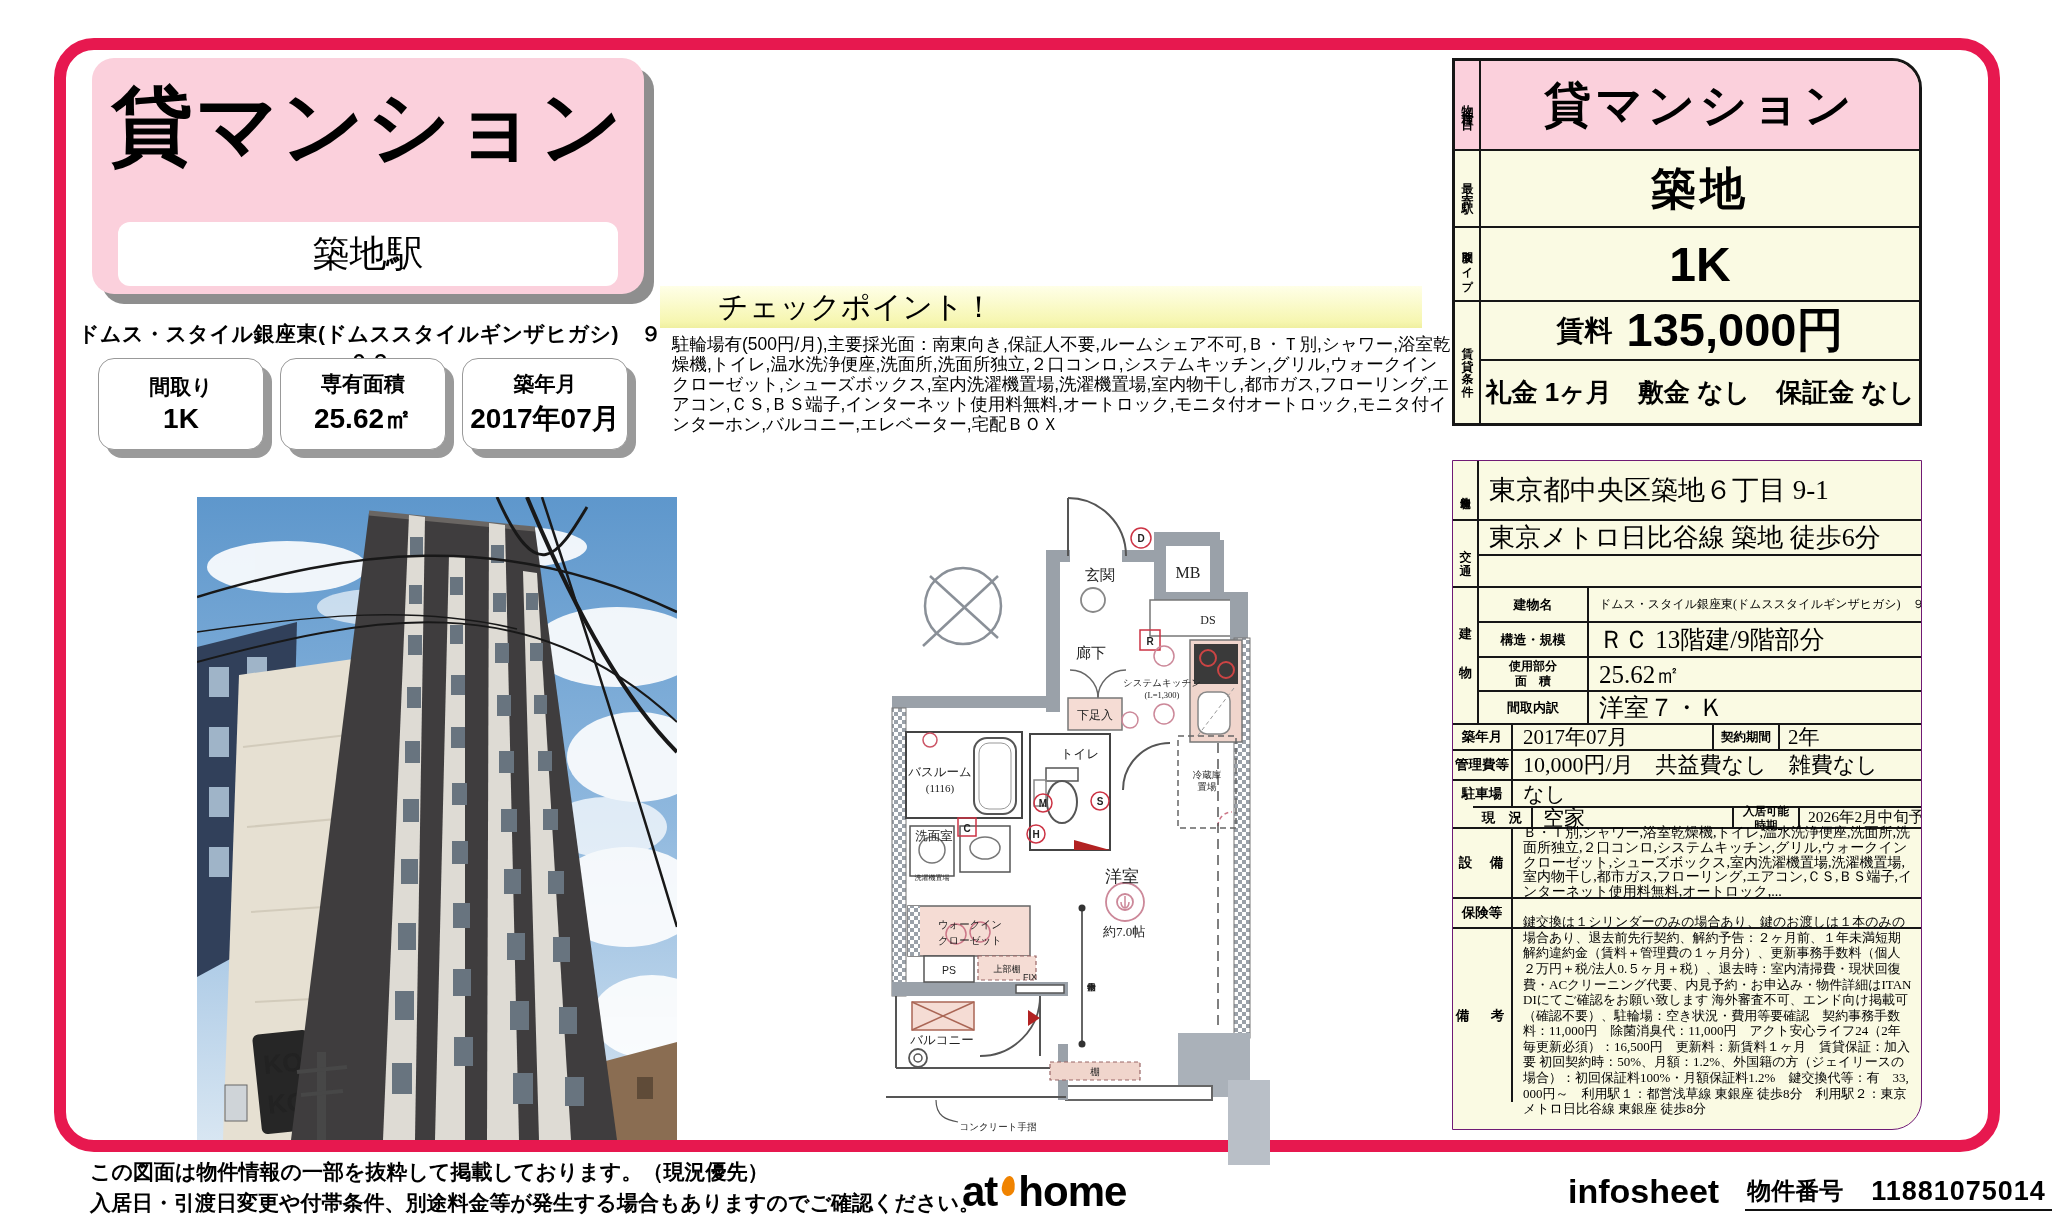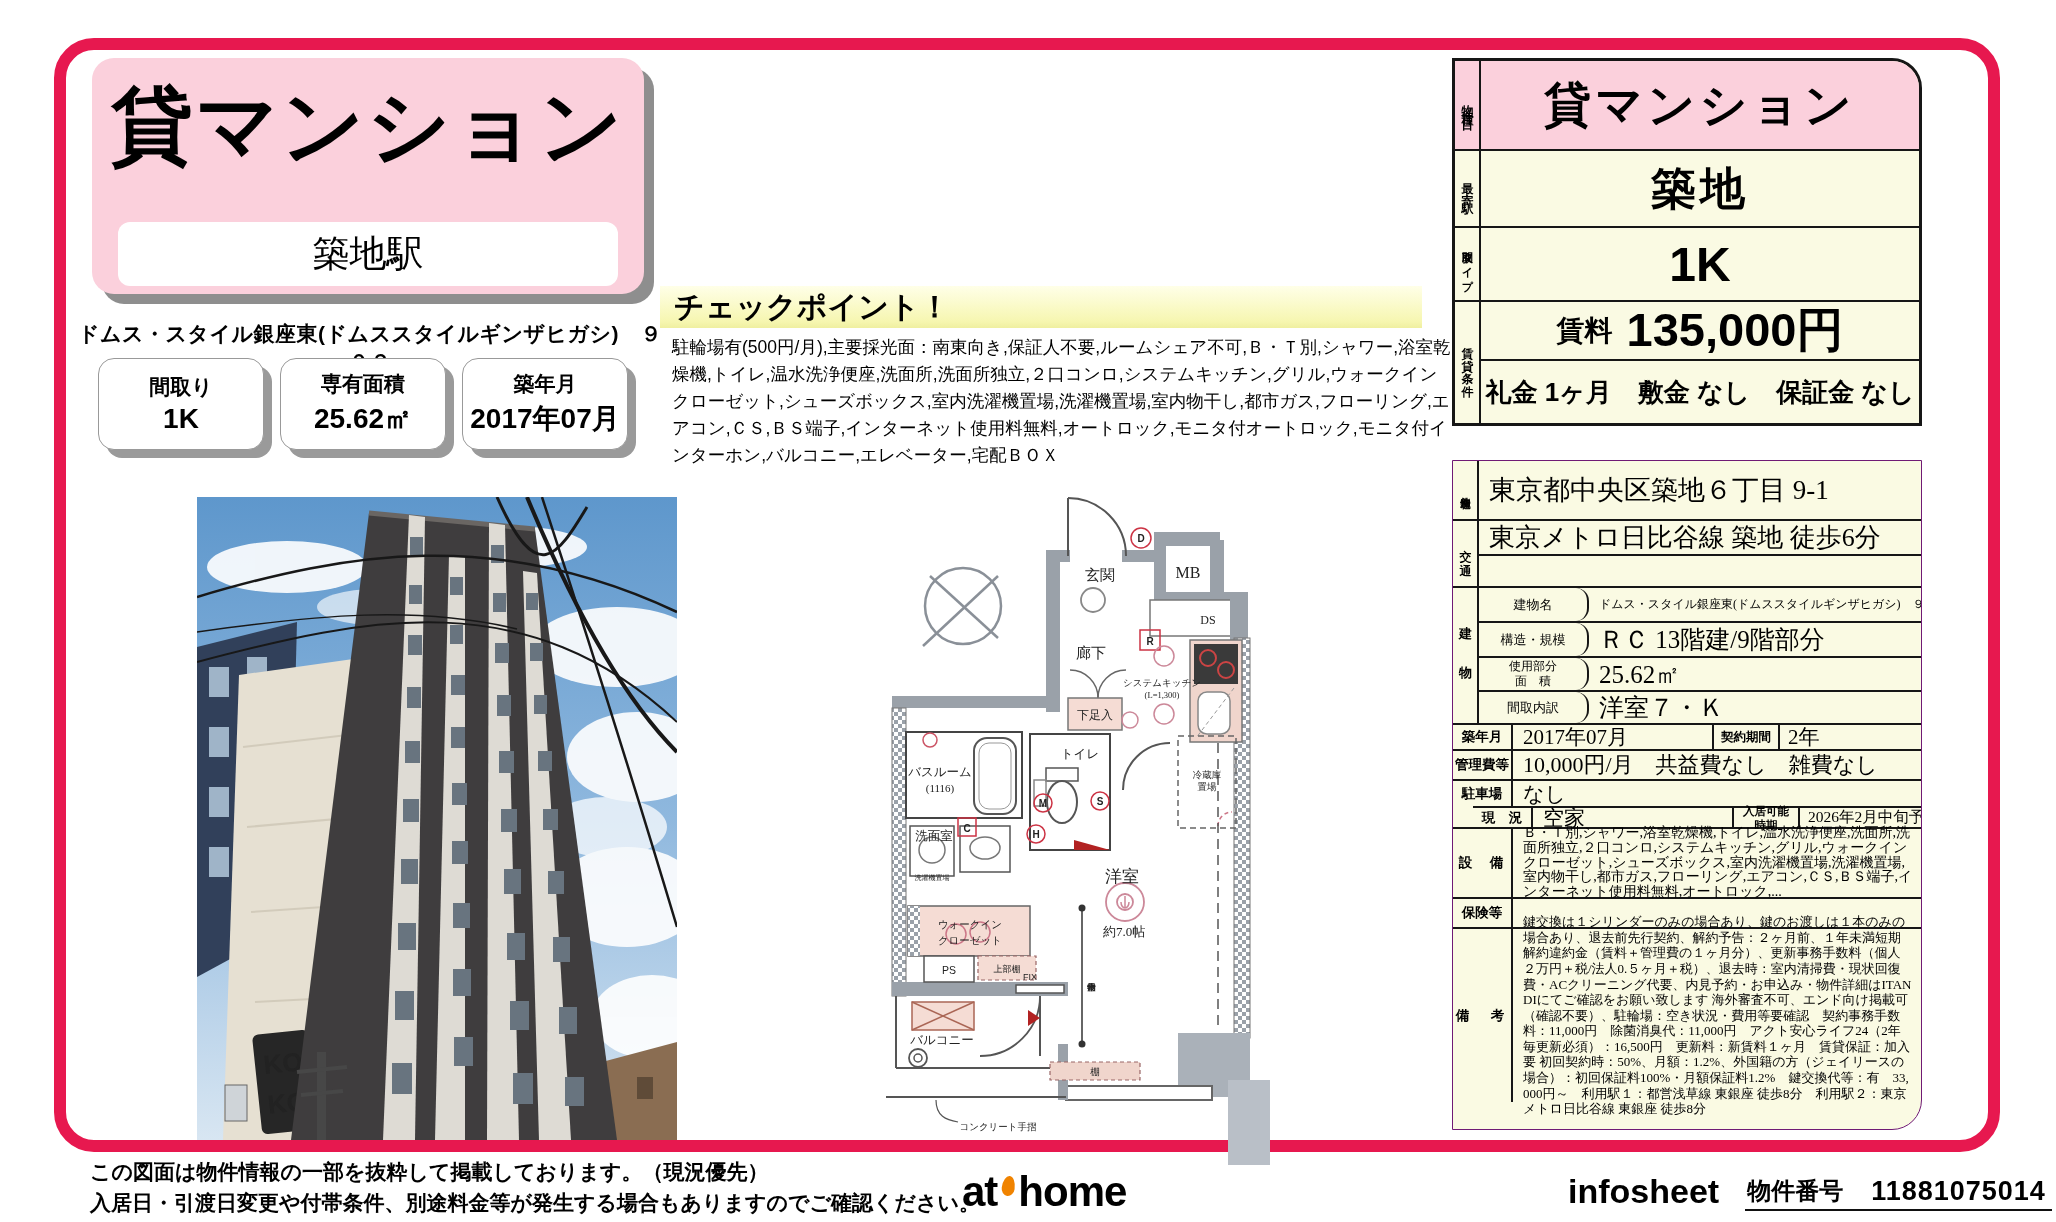--- a/index.html
+++ b/index.html
@@ -22,23 +22,23 @@
 
   .badge { position:absolute; top:358px; width:166px; height:92px; background:#fff;
     border:1.5px solid #999; border-radius:16px; box-shadow:8px 8px 0 #9a9a9a;
     display:flex; flex-direction:column; align-items:center; justify-content:center; gap:2px; }
   .badge .b-label { font-size:21px; font-weight:600; }
   .badge .b-value { font-size:28px; font-weight:bold; }
 
   
   .cp-band { position:absolute; left:660px; top:286px; width:762px; height:42px;
     background:linear-gradient(180deg,#ffffe8 0%,#f6f6b0 85%,#efefa0 100%); }
-  .cp-title { padding-left:14px; font-size:30px; font-weight:bold; line-height:42px; }
+  .cp-title { padding-left:14px; font-size:30px; font-weight:normal; line-height:42px;margin-left:44px; }
   .cp-body { position:absolute; left:672px; top:334px; width:782px; font-size:17.5px;
-    line-height:27px; font-weight:500; letter-spacing:0; word-break:break-all; }
+    line-height:20px; font-weight:500; letter-spacing:0; word-break:break-all; }
 
   
   .photo { position:absolute; left:197px; top:497px; width:480px; height:643px; }
   .floorplan { position:absolute; left:878px; top:488px; width:392px; height:677px; }
 
   
   .sum-table { position:absolute; left:1452px; top:58px; width:470px; height:368px;
     border:3px solid #161616; border-top-right-radius:30px; background:#fafae3;
     display:grid; grid-template-columns:26px 1fr; grid-template-rows:88px 77px 74px 59px 1fr; overflow:hidden; }
   .sum-cell { display:flex; align-items:center; justify-content:center; }
@@ -66,22 +66,22 @@
     border-right:2px solid #161616; font-size:13.5px; font-weight:bold; text-align:center; }
   .dval { flex:1; display:flex; align-items:center; padding-left:10px; }
   .sublab { width:68px; flex:0 0 68px; border-left:2px solid #161616; border-right:2px solid #161616;
     display:flex; align-items:center; justify-content:center; font-size:12.5px; font-weight:bold;
     text-align:center; white-space:pre-line; line-height:14px; }
   .subval { width:141px; flex:0 0 141px; display:flex; align-items:center; padding-left:8px; }
   .vl-addr { font-size:10px; letter-spacing:0.5px; }
   .vl-acc  { font-size:12px; letter-spacing:14px; }
   .vl-bld  { font-size:13px; letter-spacing:40px; }
   .bsub { width:110px; flex:0 0 110px; display:flex; align-items:center; justify-content:center;
-    border-right:2px solid #161616; font-size:13px; font-weight:normal; text-align:center;
-    white-space:pre-line; line-height:15px;border-radius:13px; }
+    border-right:2px solid #161616; font-size:13px; font-weight:bold; text-align:center;
+    white-space:pre-line; line-height:15px; }
   .longtext { display:block; padding:4px 8px 4px 10px; word-break:break-all; }
 
   
   .disc1 { position:absolute; left:90px; top:1158px; font-size:21px; font-weight:600; }
   .disc2 { position:absolute; left:90px; top:1189px; font-size:21px; font-weight:600; }
   .logo { position:absolute; left:962px; top:1168px; display:flex; align-items:flex-end; }
   .logo .lg-txt { font-size:42px; font-weight:bold; letter-spacing:-1px; }
   .logo .flame { width:13px; height:20px; background:#f08300; border-radius:50% 50% 50% 50% / 62% 62% 38% 38%;
     margin:0 3px 20px 5px; transform:rotate(8deg); }
   .infosheet { position:absolute; left:1568px; top:1172px; display:flex; align-items:flex-end; }

